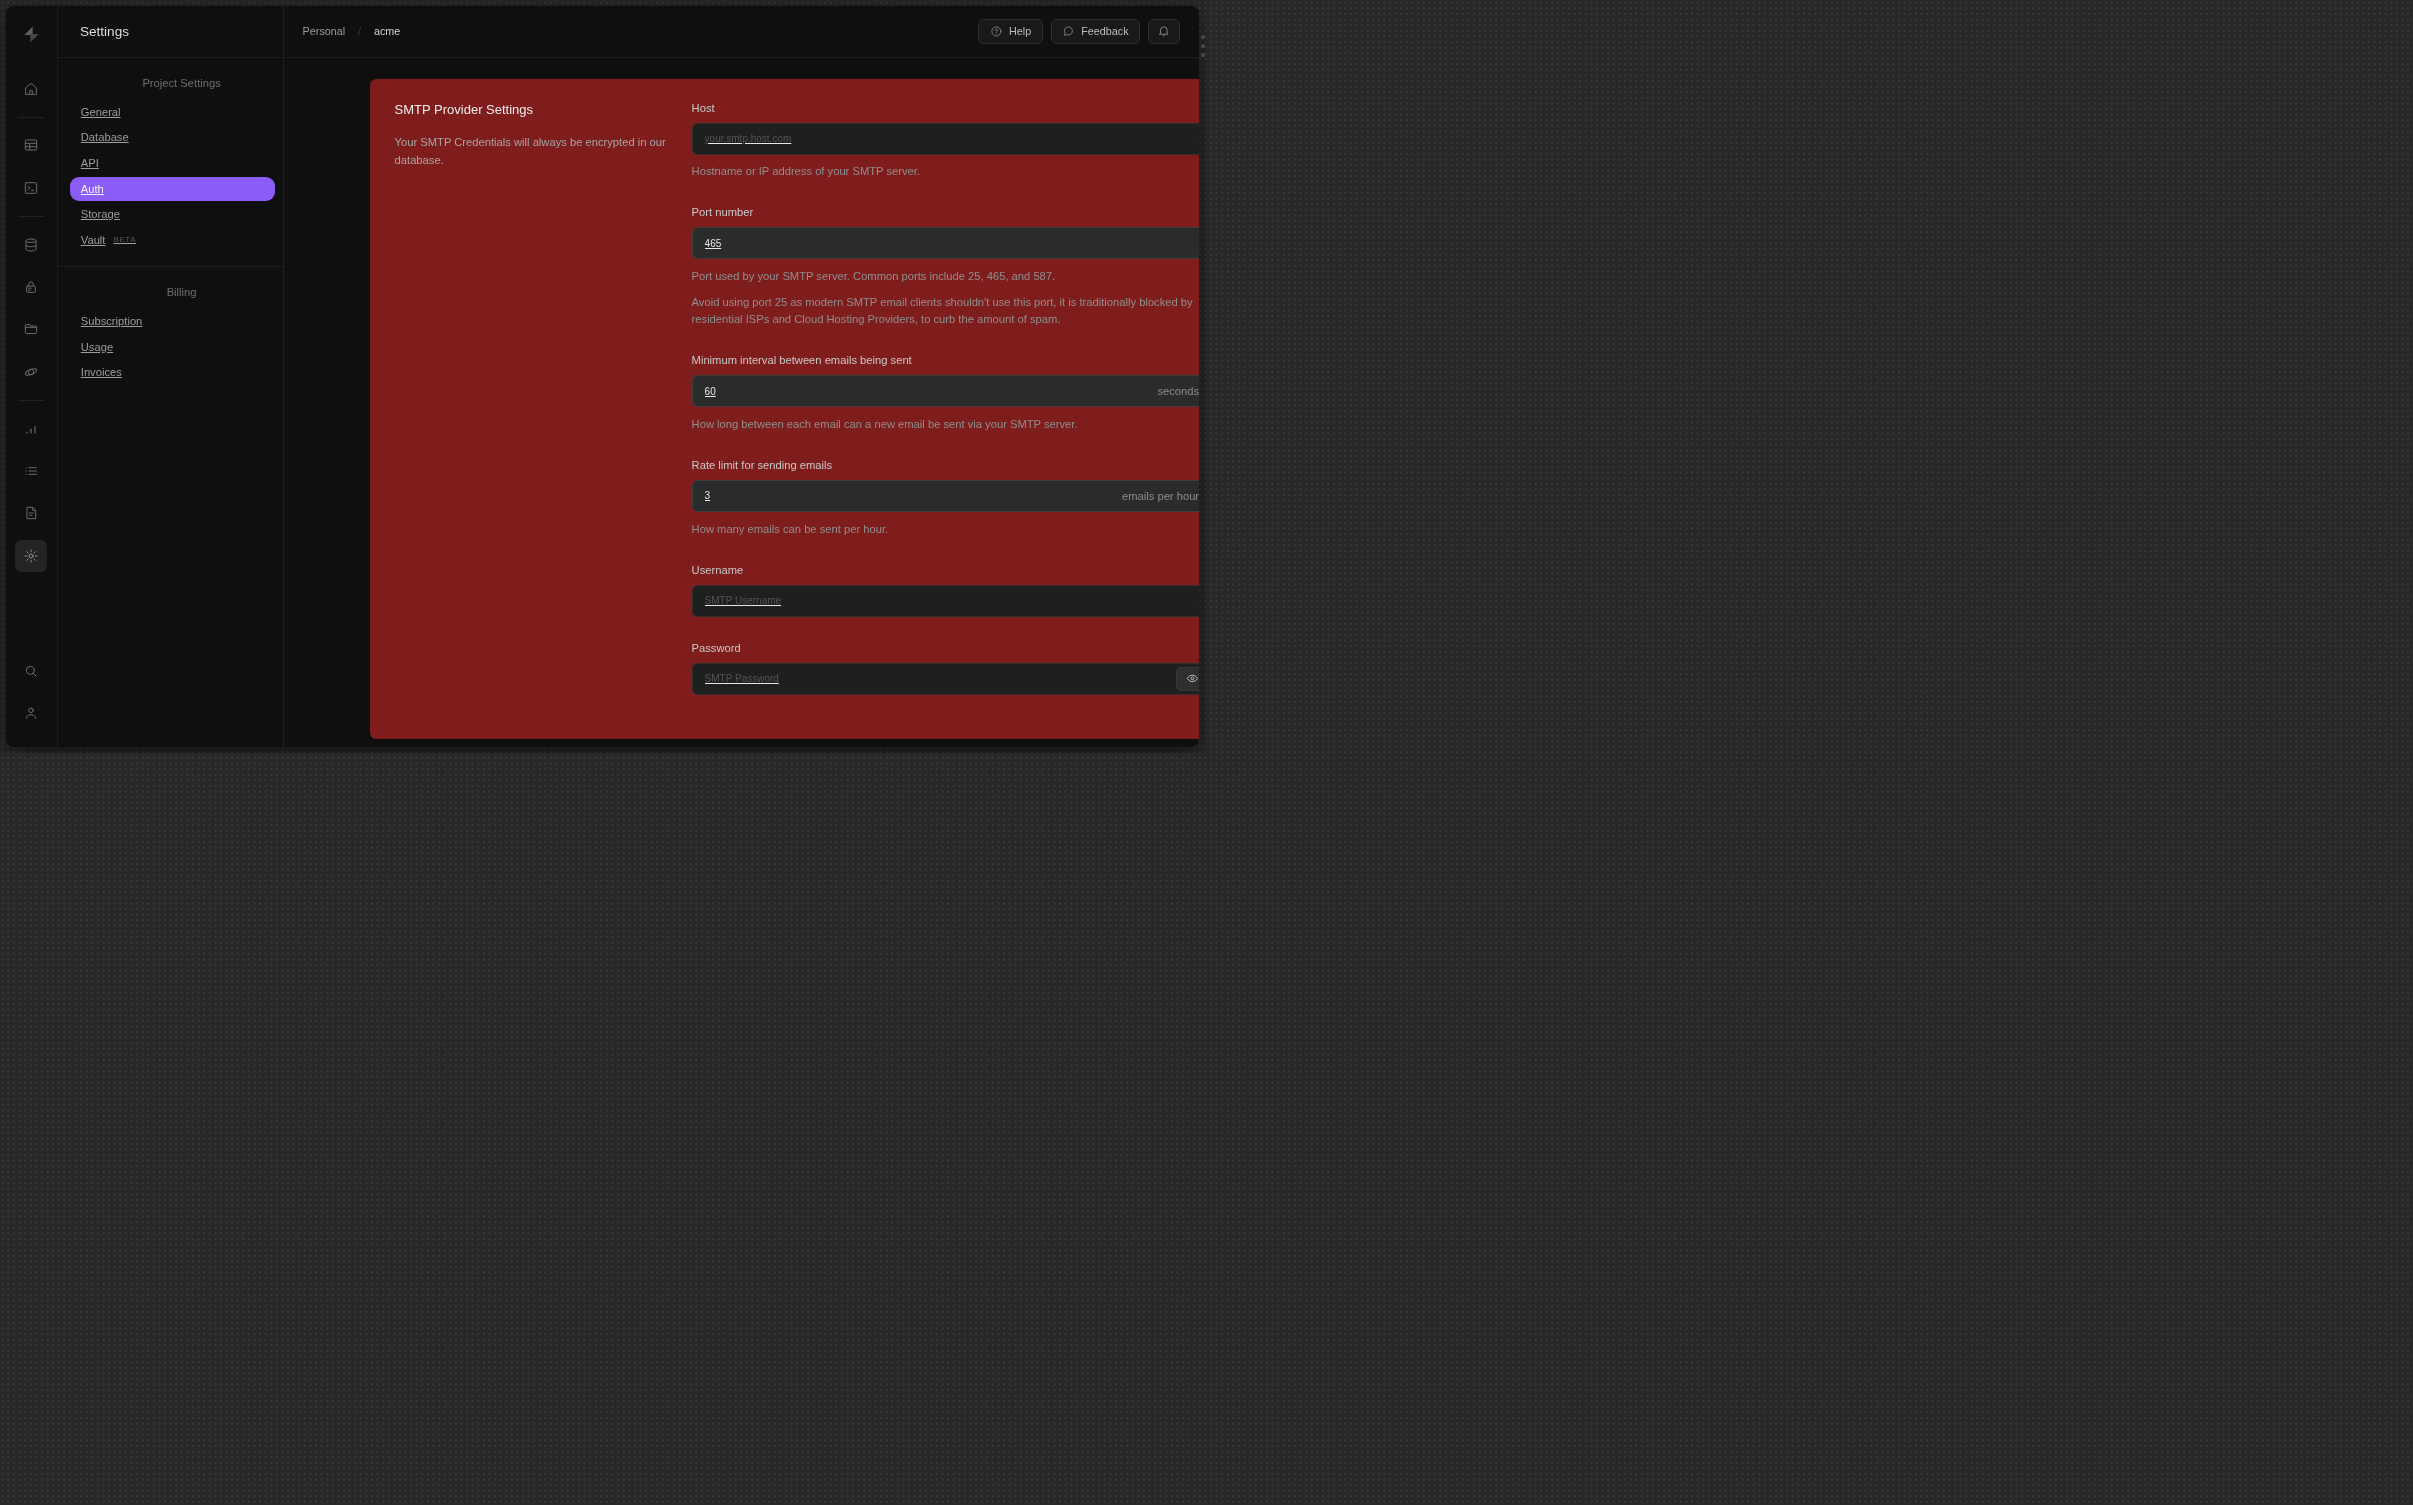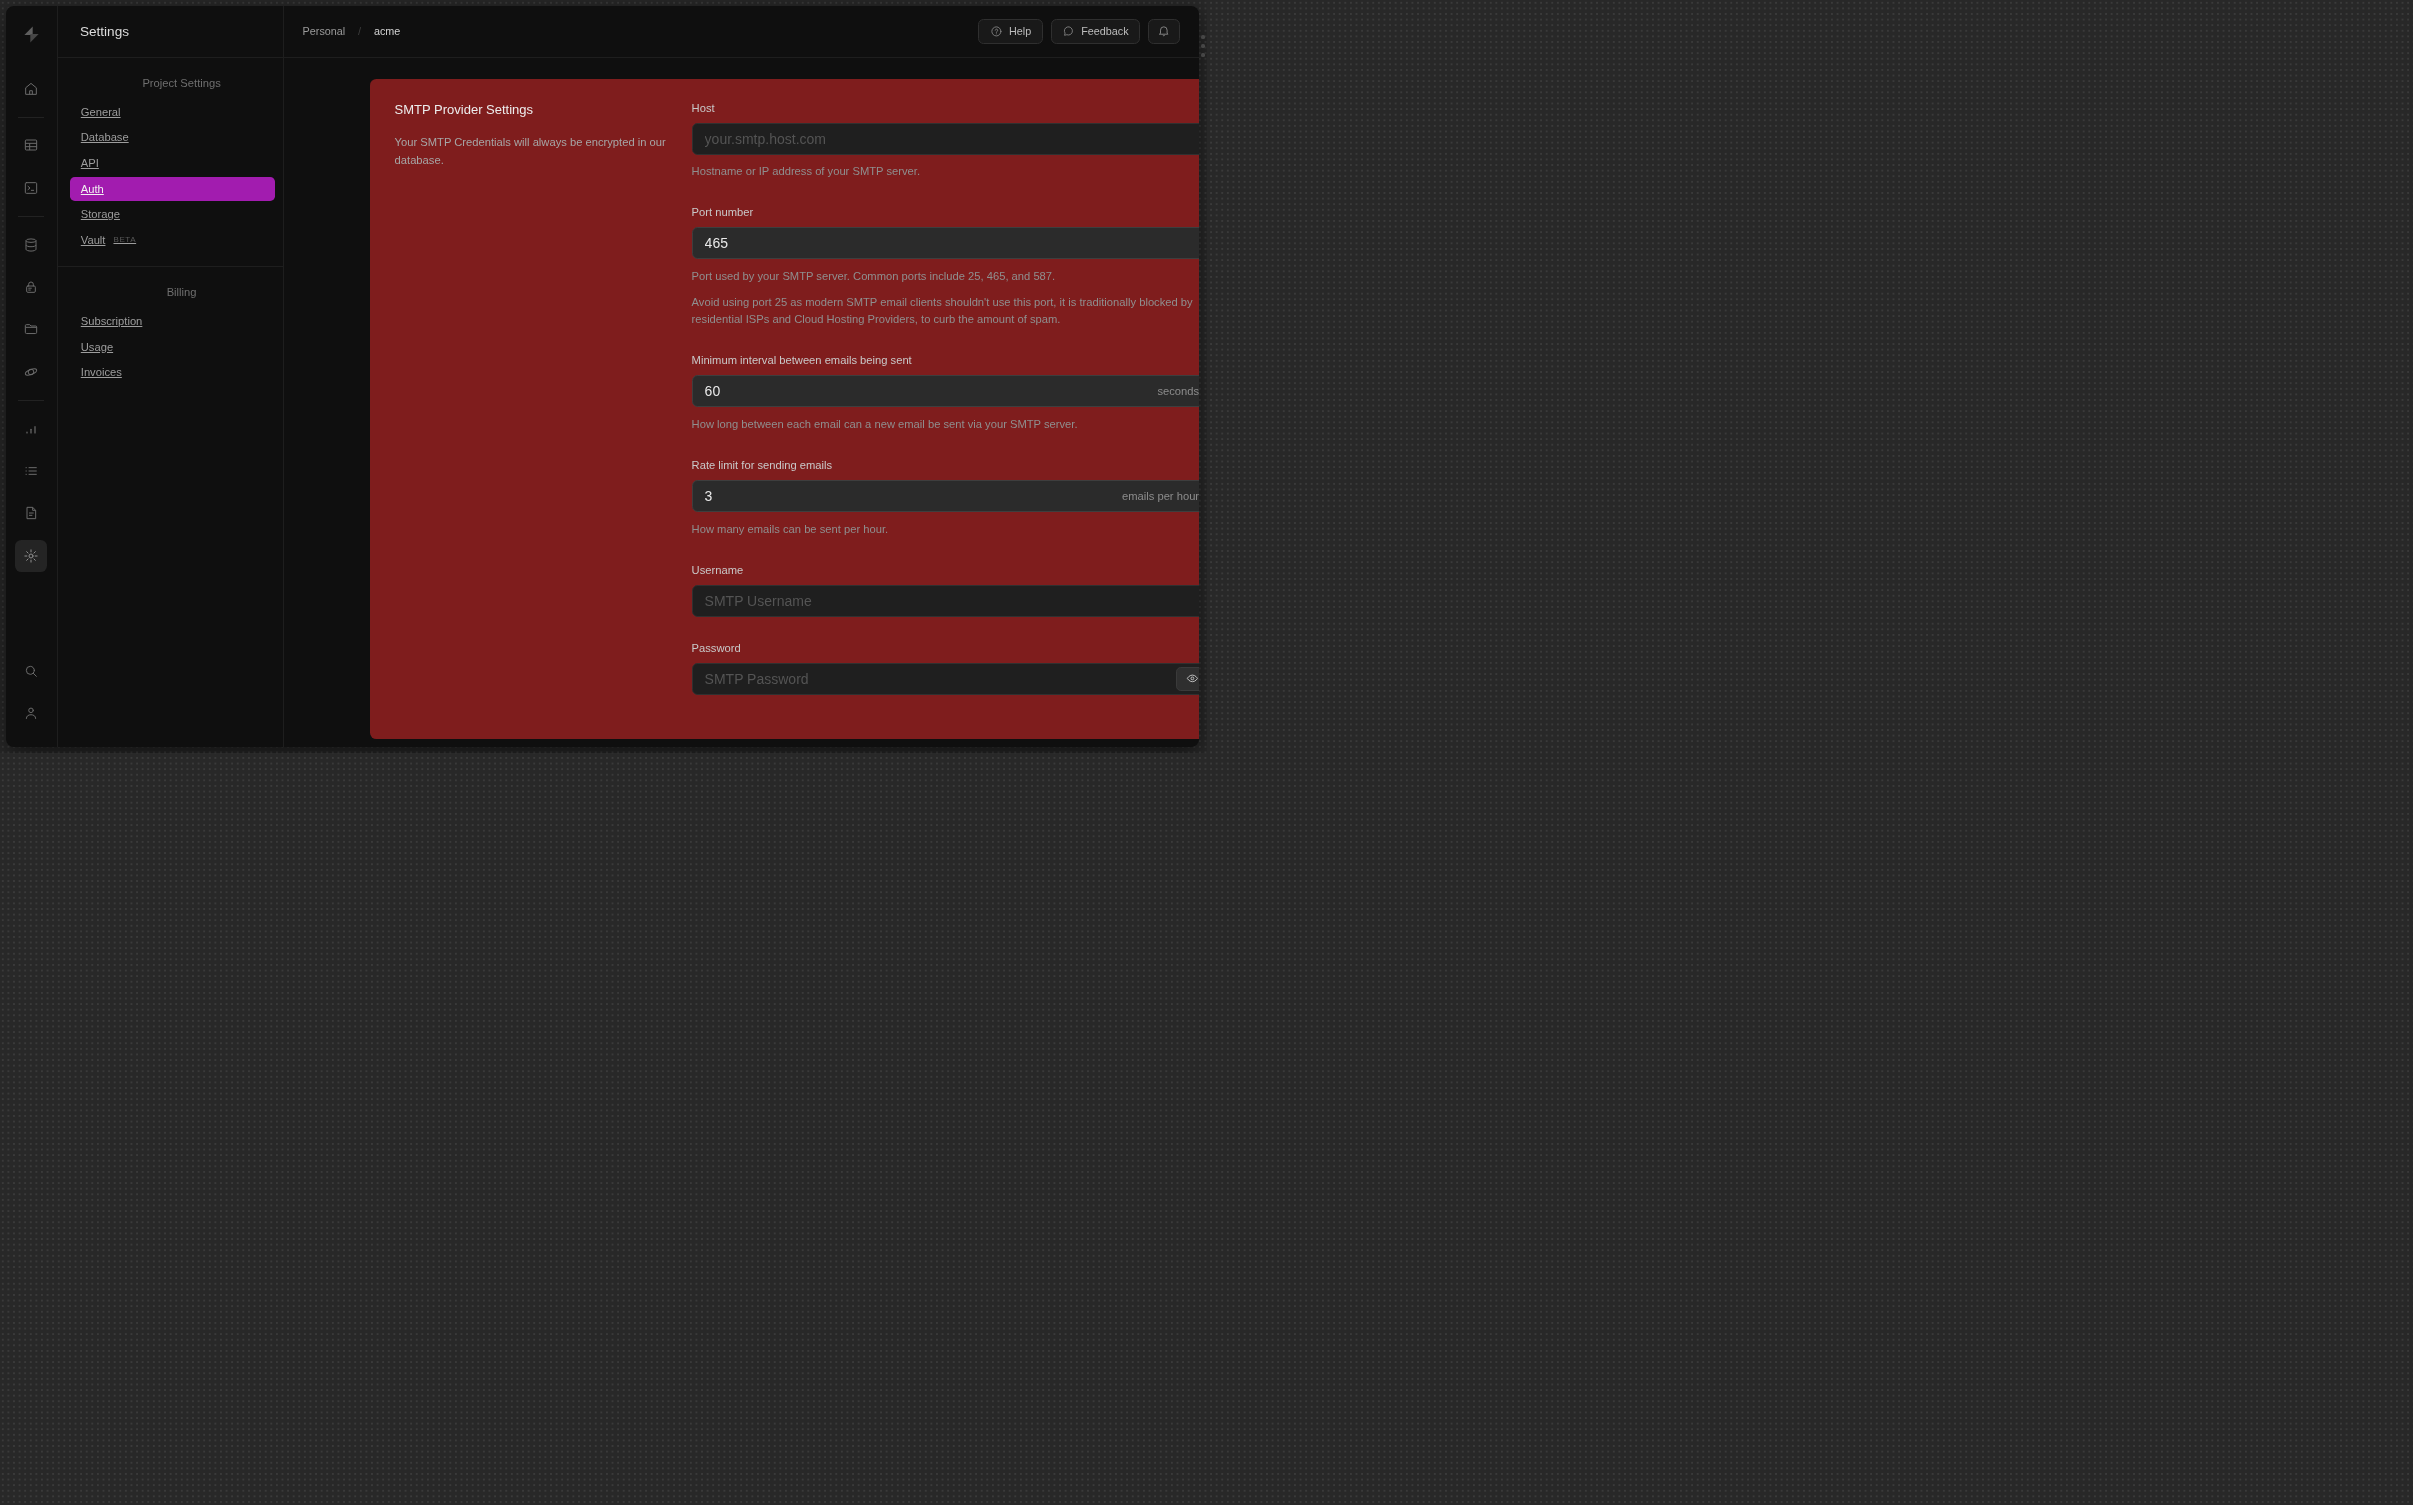--- a/index.html
+++ b/index.html
@@ -34,21 +34,21 @@
   .rail svg{ display:block; }
 
   
   .sidebar{ width:226px; flex:none; border-right:0.8px solid #1e1e1e; display:flex; flex-direction:column; }
   .sidebar-header{ height:52px; flex:none; border-bottom:0.8px solid #1e1e1e;
     display:flex; align-items:center; padding:0 22.3px; color:#dcdcdc; font-size:13.6px; }
   .sidebar-nav{ padding-top:19px;text-align:center; }
   .nav-section-label{ padding-left:23px; color:#6f6f6f; font-size:11.2px; margin-bottom:11.2px; }
   .nav-item{ height:24px; margin:1.6px 8px 1.6px 12.8px; padding-left:10.4px; display:flex; align-items:center;
     border-radius:4.8px; color:#9d9d9d; font-size:11.2px; cursor:pointer;text-decoration:underline; }
-  .nav-item.active{ background:#a21caf; color:#f2f2f2; }
+  .nav-item.active{ background:#8b5cf6; color:#f2f2f2;border-radius:9px; }
   .nav-badge{ font-size:8px; color:#595959; margin-left:8px; letter-spacing:0.6px; }
   .nav-divider{ height:0.8px; background:#1e1e1e; margin:14.4px 0 19px; }
 
   
   .main{ flex:1; min-width:0; display:flex; flex-direction:column;gap:20px; }
   .topbar{ height:52px; flex:none; border-bottom:0.8px solid #1e1e1e;
     display:flex; align-items:center; padding:0 19px; }
   .breadcrumb{ display:flex; align-items:center; gap:12.8px; font-size:10.8px; }
   .crumb-org{ color:#9b9b9b; cursor:pointer; }
   .crumb-sep{ color:#3d3d3d; font-size:11.2px; }
@@ -67,21 +67,21 @@
   .card-title{ color:#ededed; font-size:13px; font-weight:400; margin-bottom:17.6px; }
   .card-desc{ color:#a6a6a6; font-size:11.2px; line-height:17.6px; max-width:279px; }
 
   .card-right{ flex:1; min-width:0; padding-top:1.6px; }
   .field{ margin-bottom:25.5px; }
   .field-label{ display:block; color:#c9c9c9; font-size:11.2px; margin-bottom:8.8px; }
   .inputbox{ height:32px; border:0.8px solid #303030; border-radius:5.6px; background:#1f1f1f;
     display:flex; align-items:center; padding:0 12px; position:relative; }
   .inputbox.filled{ background:#2b2b2b; border-color:#3e3e3e; }
   .inputbox input{ flex:1; min-width:0; background:transparent; border:none; outline:none;
-    color:#e9e9e9; font-size:14px; font-family:inherit; }
+    color:#e9e9e9; font-size:10px; font-family:inherit;text-decoration:underline; }
   .inputbox input::placeholder{ color:#545454; }
   .input-suffix{ flex:none; color:#8c8c8c; font-size:11.2px; margin-left:9.6px; }
   .helper{ color:#8f8f8f; font-size:11.2px; line-height:17.6px; margin-top:8.8px; }
   .helper + .helper{ margin-top:8px; }
   .eye-btn{ position:absolute; right:3.2px; top:3.2px; bottom:3.2px; width:32px; border-radius:4.8px;
     background:#2f2f2f; border:0.8px solid #3a3a3a; display:flex; align-items:center; justify-content:center;
     color:#d5d5d5; cursor:pointer; }
   .pw input{ padding-right:32px; }
 </style>
 </head>

